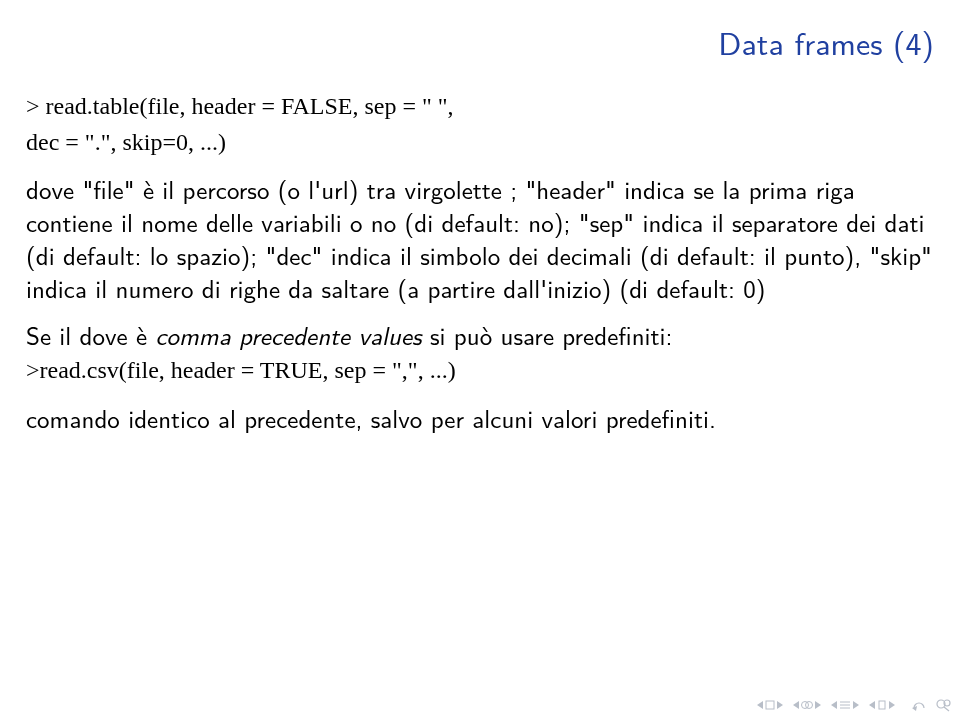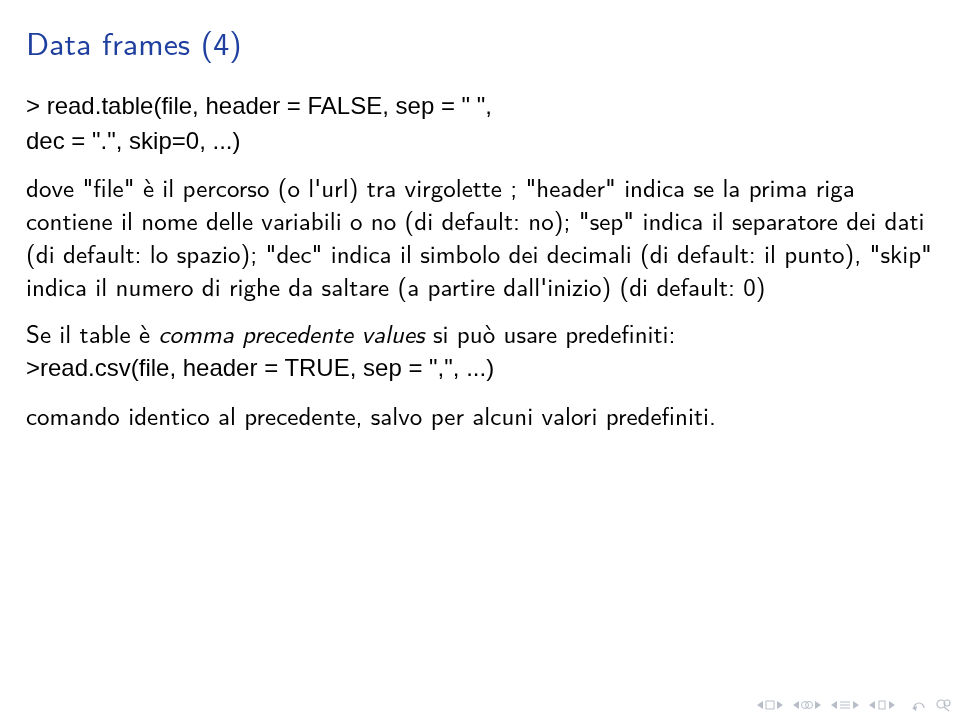--- a/index.html
+++ b/index.html
@@ -13,30 +13,30 @@
     color: #000;
     position: relative;
     overflow: hidden;
   }
   .slide {
     padding: 12px 26px 0 26px;
   }
   .title {
     color: #2040a0;
     font-size: 32px;
-    text-align: left;
+    text-align: right;
     margin: 6px 0 22px 0;
     font-weight: normal;
   }
   .para {
     margin: 0 0 14px 0;
     line-height: 1.32;
   }
   .mono {
-    font-family: Liberation Sans, sans-serif;
+    font-family: Liberation Serif, serif;
     font-size: 24px;
     white-space: pre;
     margin-top: 27px;
   }
   .ital {
     font-style: italic;
   }
   .nav {
     position: absolute;
     right: 8px;
@@ -63,21 +63,21 @@
 
 
   <div class="para">
     <span class="mono">&gt; read.table(file, header = FALSE, sep = " ",</span><br>
     <span class="mono">dec = ".", skip=0, ...)</span>
   </div>
 
   <p class="para">dove "file" è il percorso (o l'url) tra virgolette ; "header" indica se la prima riga contiene il nome delle variabili o no (di default: no); "sep" indica il separatore dei dati (di default: lo spazio); "dec" indica il simbolo dei decimali (di default: il punto), "skip" indica il numero di righe da saltare (a partire dall'inizio) (di default: 0)</p>
 
   <p class="para">
-    <span>Se il table è </span><span class="ital">comma precedente values</span><span> si può usare predefiniti:</span><br>
+    <span>Se il dove è </span><span class="ital">comma precedente values</span><span> si può usare predefiniti:</span><br>
     <span class="mono">&gt;read.csv(file, header = TRUE, sep = ",", ...)</span>
   </p>
 
   <p class="para">comando identico al precedente, salvo per alcuni valori predefiniti.</p>
 
 </div>
 
 <div class="nav">
   <span class="pair">
     <span class="glyph">

